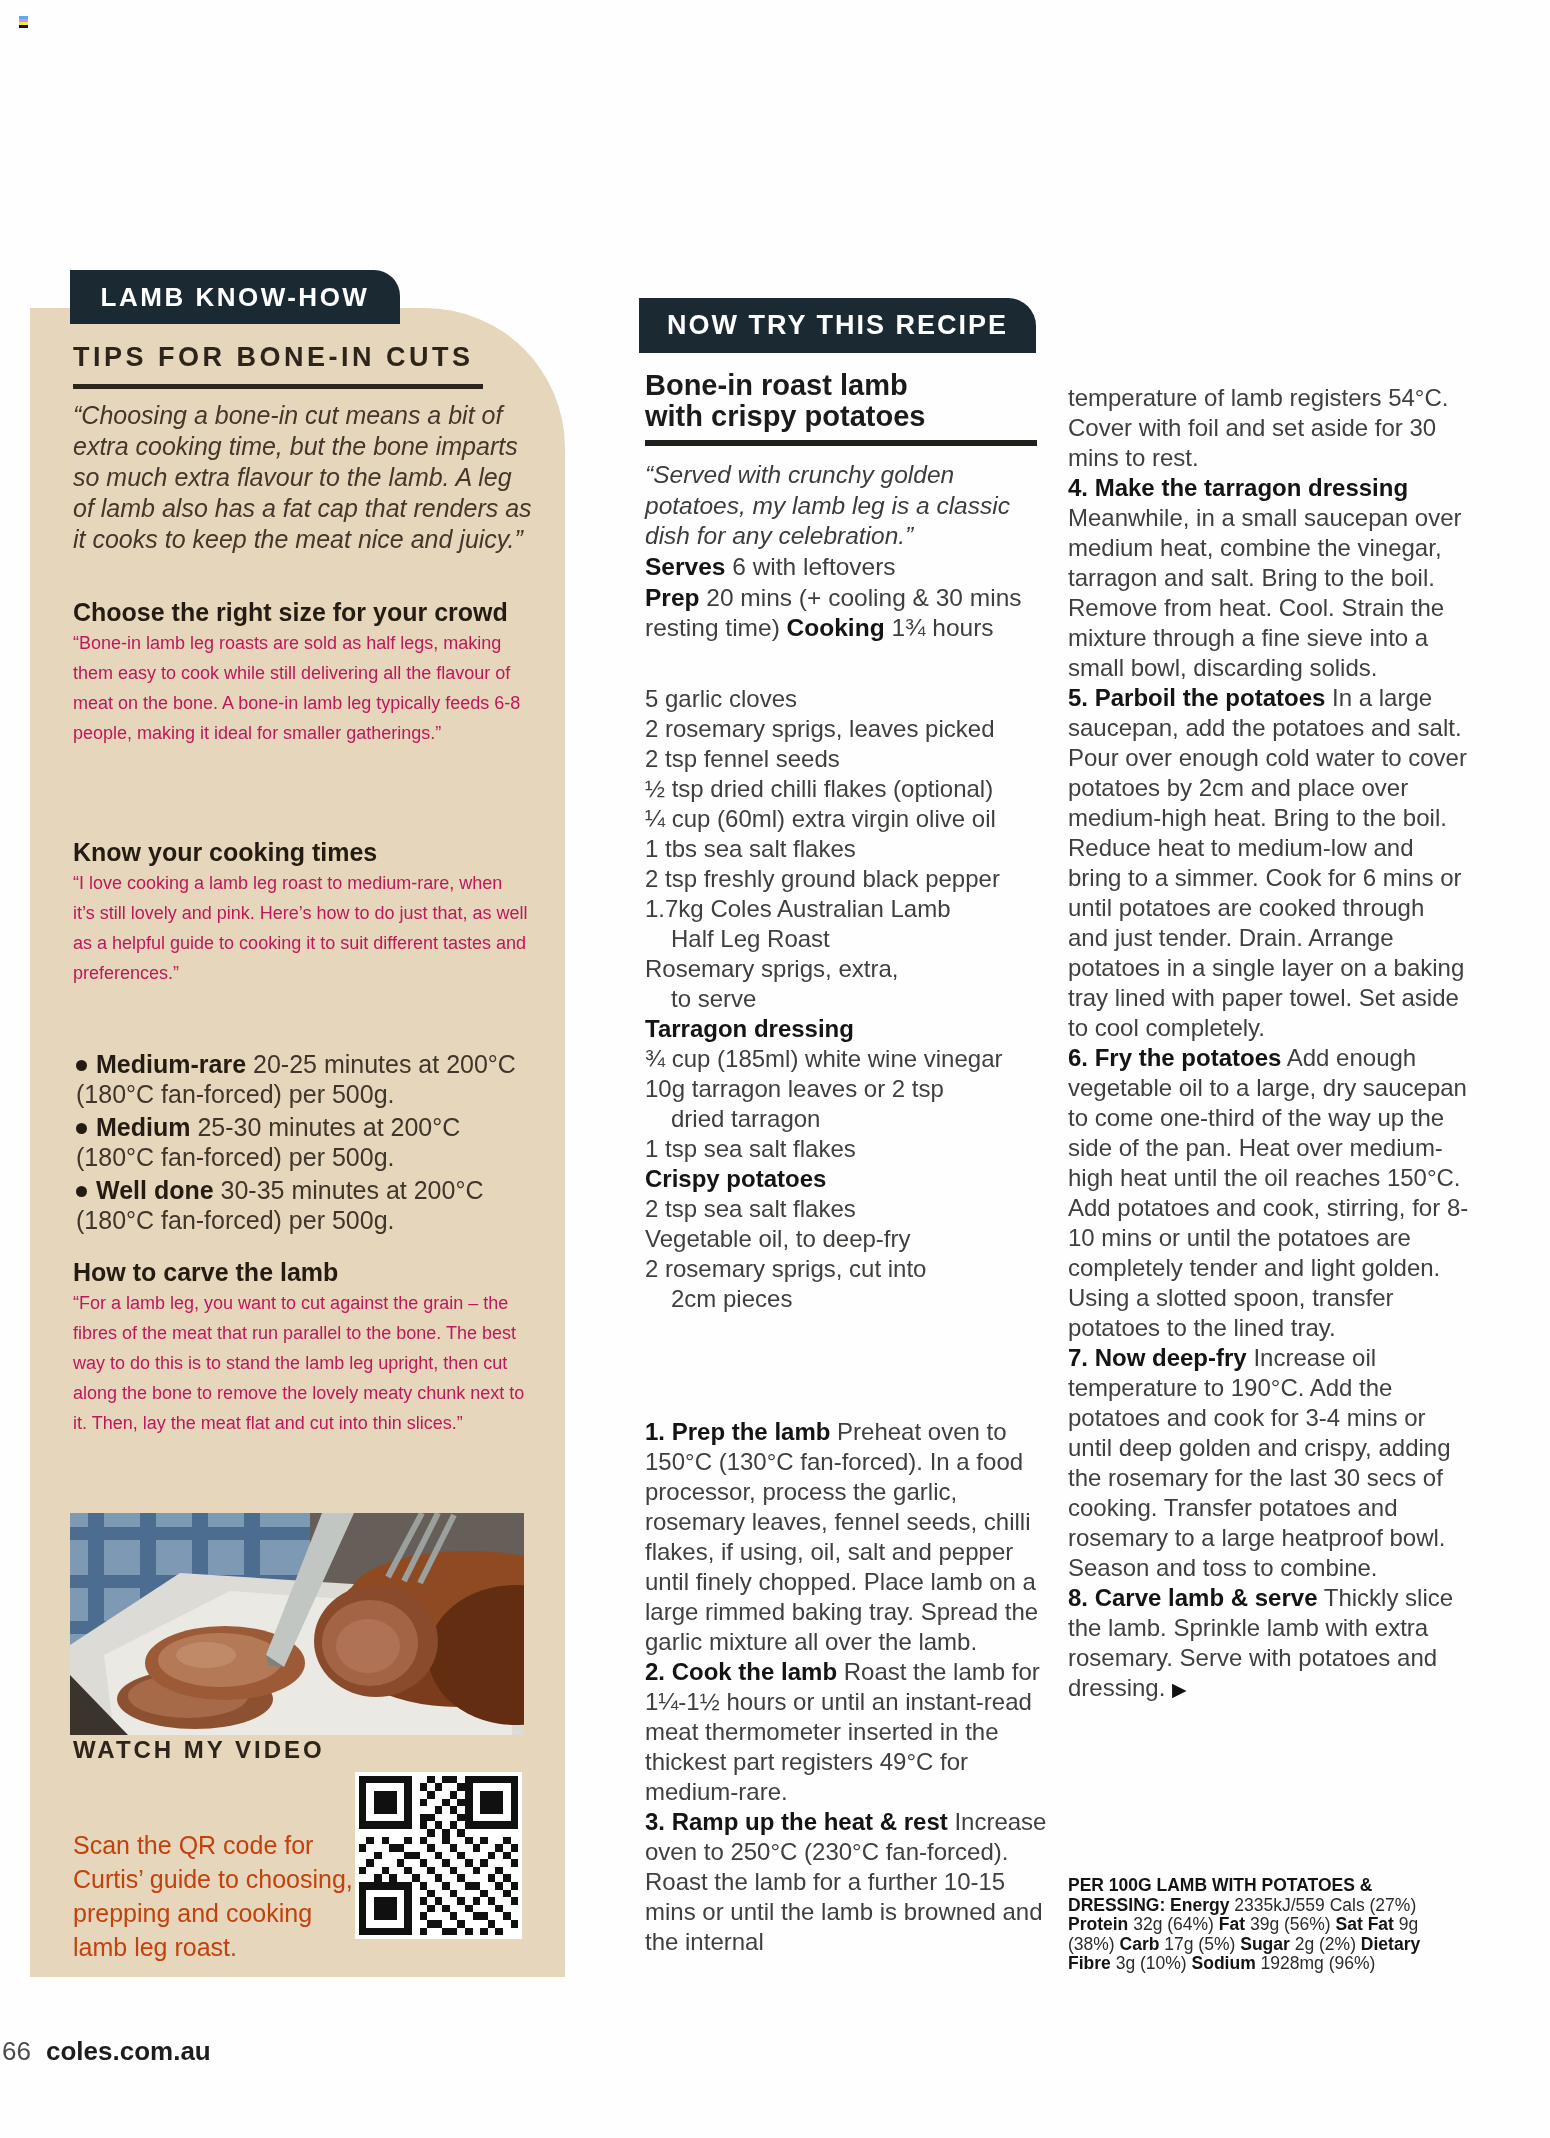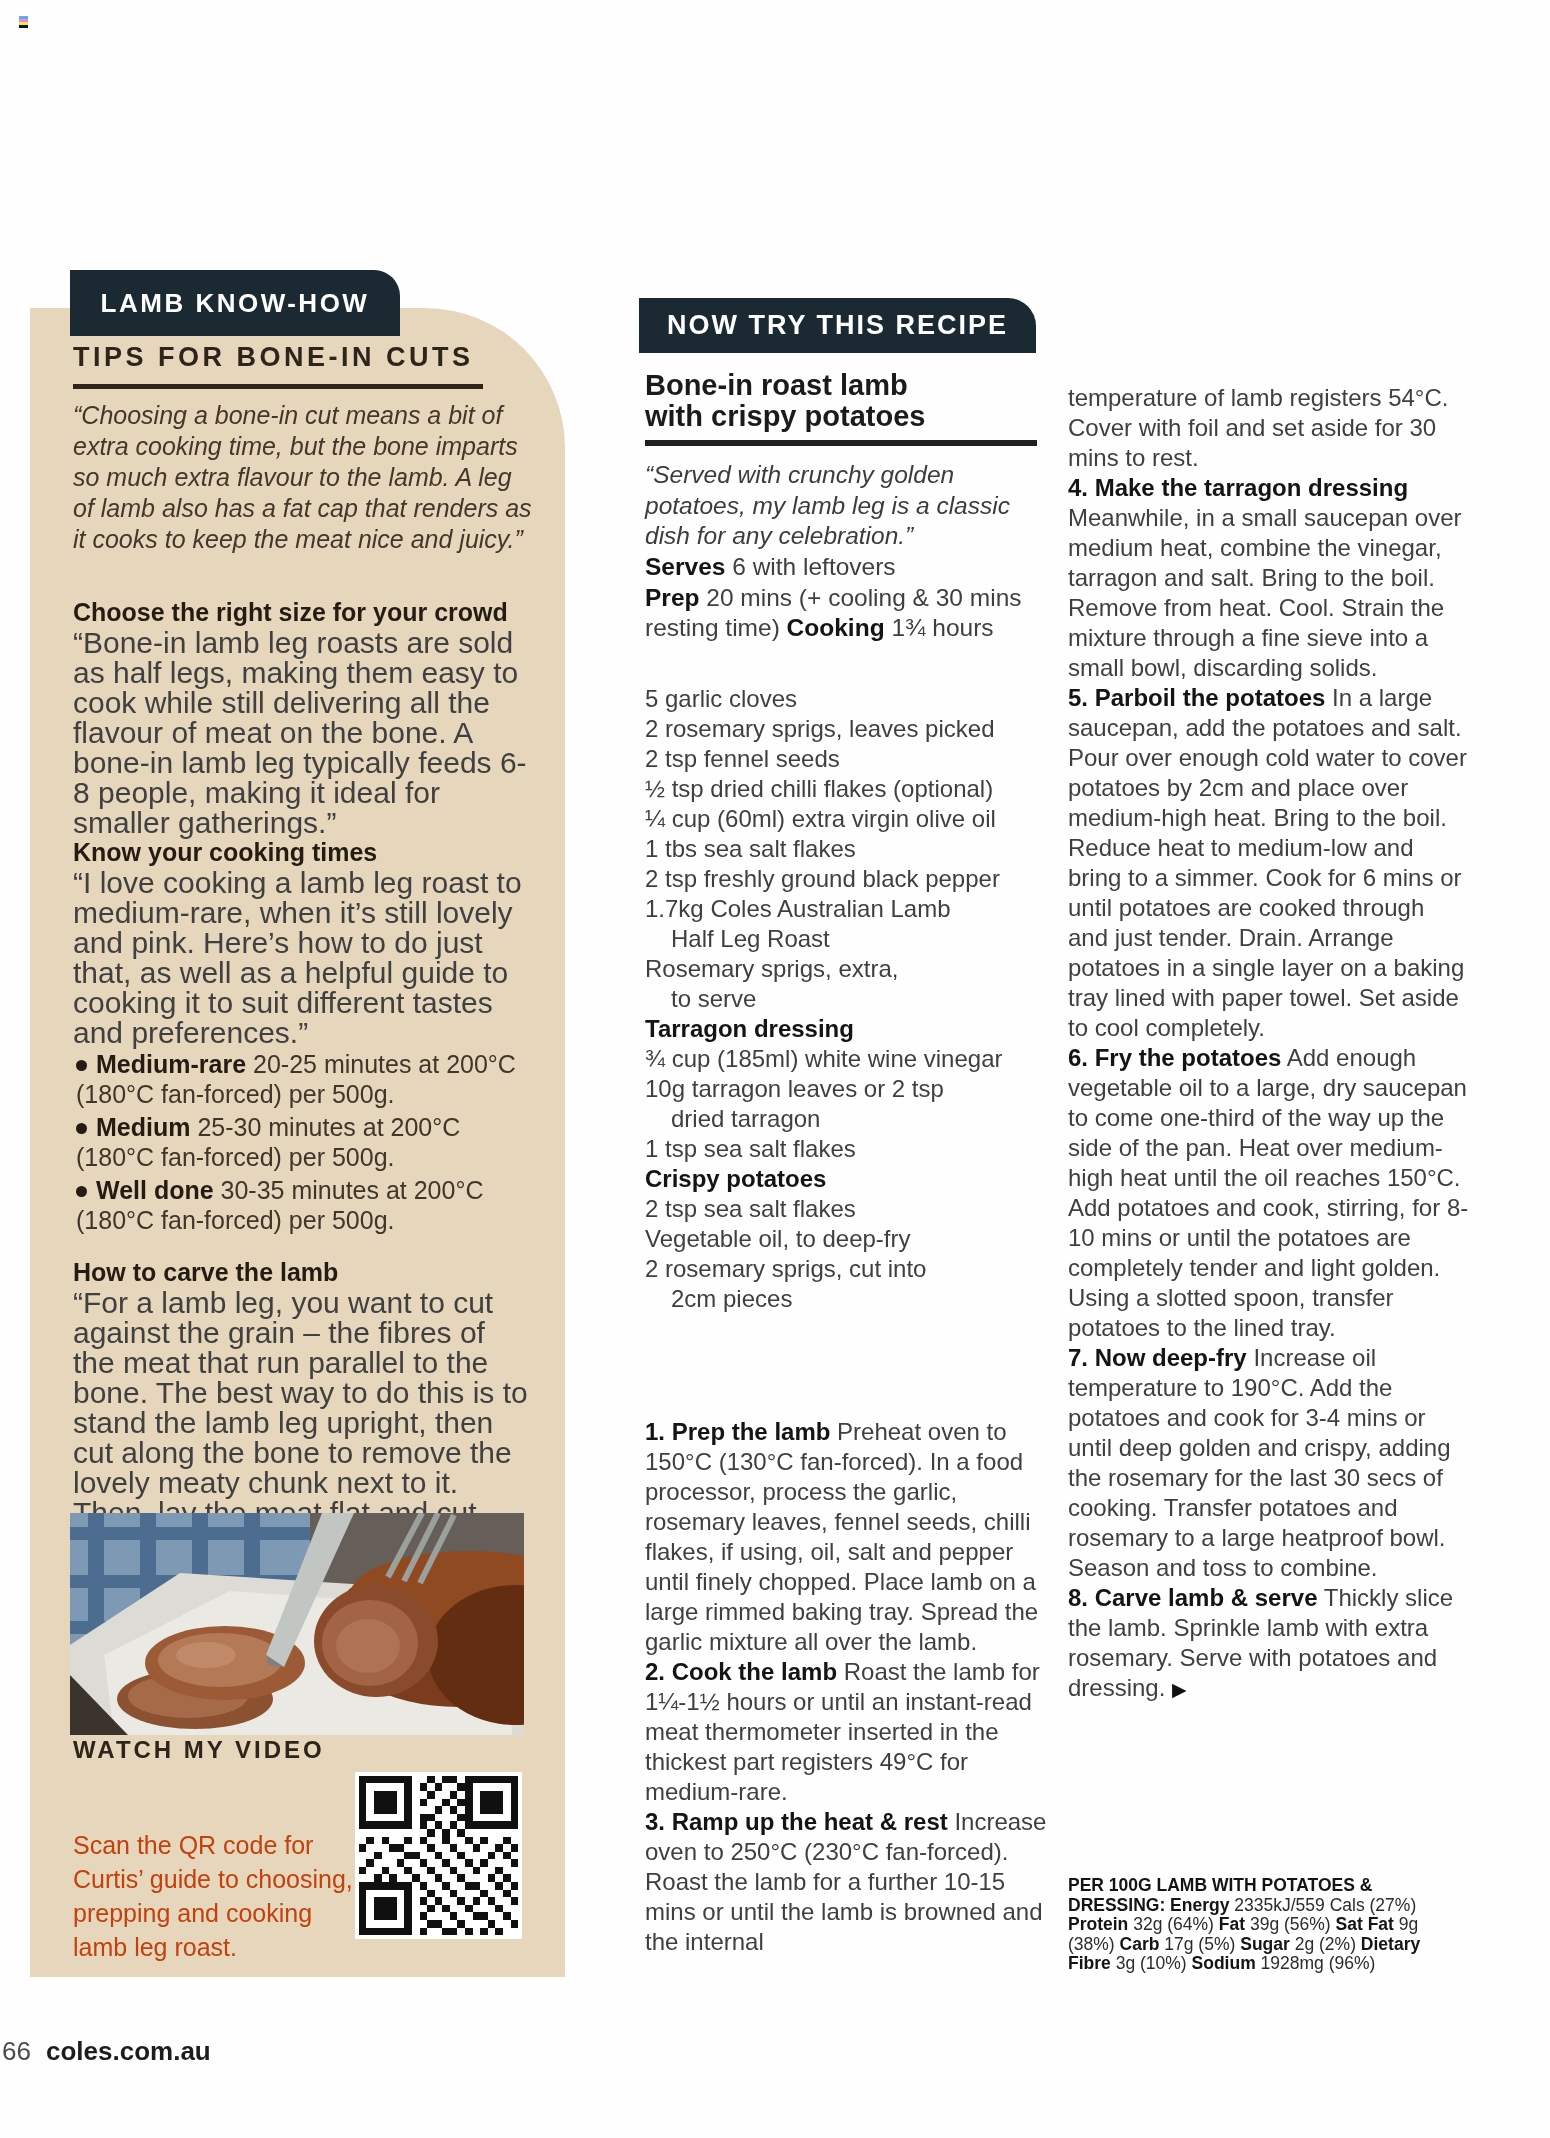--- a/index.html
+++ b/index.html
@@ -9,29 +9,29 @@
   
   .print-mark{position:absolute;left:19px;top:16px;width:9px;height:13px;}
   .print-mark span{display:block;width:9px;height:3px;}
   .pm-c{background:#58acf0;}.pm-m{background:#e989cf;}.pm-y{background:#f3ea43;}.pm-k{background:#141414;}
 
   
   .tan-panel{position:absolute;left:30px;top:308px;width:535px;height:1669px;
              background:#e5d6bc;border-radius:0 140px 0 0;}
   .badge{position:absolute;background:#1a2932;color:#ffffff;font-weight:bold;
          display:flex;align-items:center;justify-content:center;}
-  .lamb-badge{left:70px;top:270px;width:330px;height:66px;border-radius:0 26px 0 0;
+  .lamb-badge{left:70px;top:270px;width:330px;height:54px;border-radius:0 26px 0 0;
               font-size:26px;letter-spacing:2.5px;}
   .tips-title{position:absolute;left:73px;top:342px;width:470px;font-size:27px;font-weight:bold;
               letter-spacing:3.5px;color:#2d241b;}
   .tips-rule{position:absolute;left:73px;top:384px;width:410px;height:5px;background:#2d241b;}
   .quote{position:absolute;left:73px;top:400px;width:462px;font-size:25px;font-style:italic;
          line-height:31px;color:#44372a;}
   .panel-h{position:absolute;font-size:25px;font-weight:bold;color:#241b12;}
-  .panel-b{position:absolute;width:455px;font-size:30px;line-height:30px;color:#404040;}
+  .panel-b{position:absolute;width:455px;font-size:18px;line-height:30px;color:#be185d;}
   .sec1-h{left:73px;top:598px;text-align:right;} .sec1-b{left:73px;top:628px;}
   .sec2-h{left:73px;top:838px;} .sec2-b{left:73px;top:868px;}
   .bullets{position:absolute;left:73px;top:1046px;width:455px;font-size:25px;line-height:30px;color:#3f352a;}
   .bullets p{margin:3px;}
   .dot{display:inline-block;width:11px;height:11px;border-radius:50%;background:#241b12;
        margin-right:9px;vertical-align:2px;}
   .bullets b{color:#241b12;}
   .carve-h{left:73px;top:1258px;} .carve-b{left:73px;top:1288px;}
   .photo{position:absolute;left:70px;top:1513px;width:454px;height:222px;}
   .watch-h{position:absolute;left:73px;top:1736px;font-size:24px;font-weight:bold;

